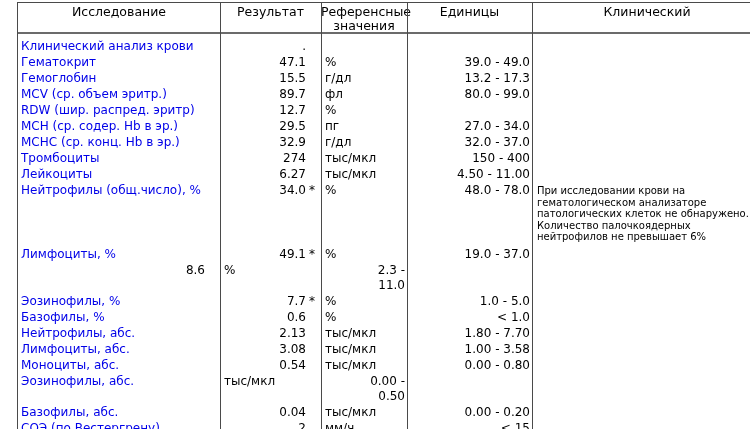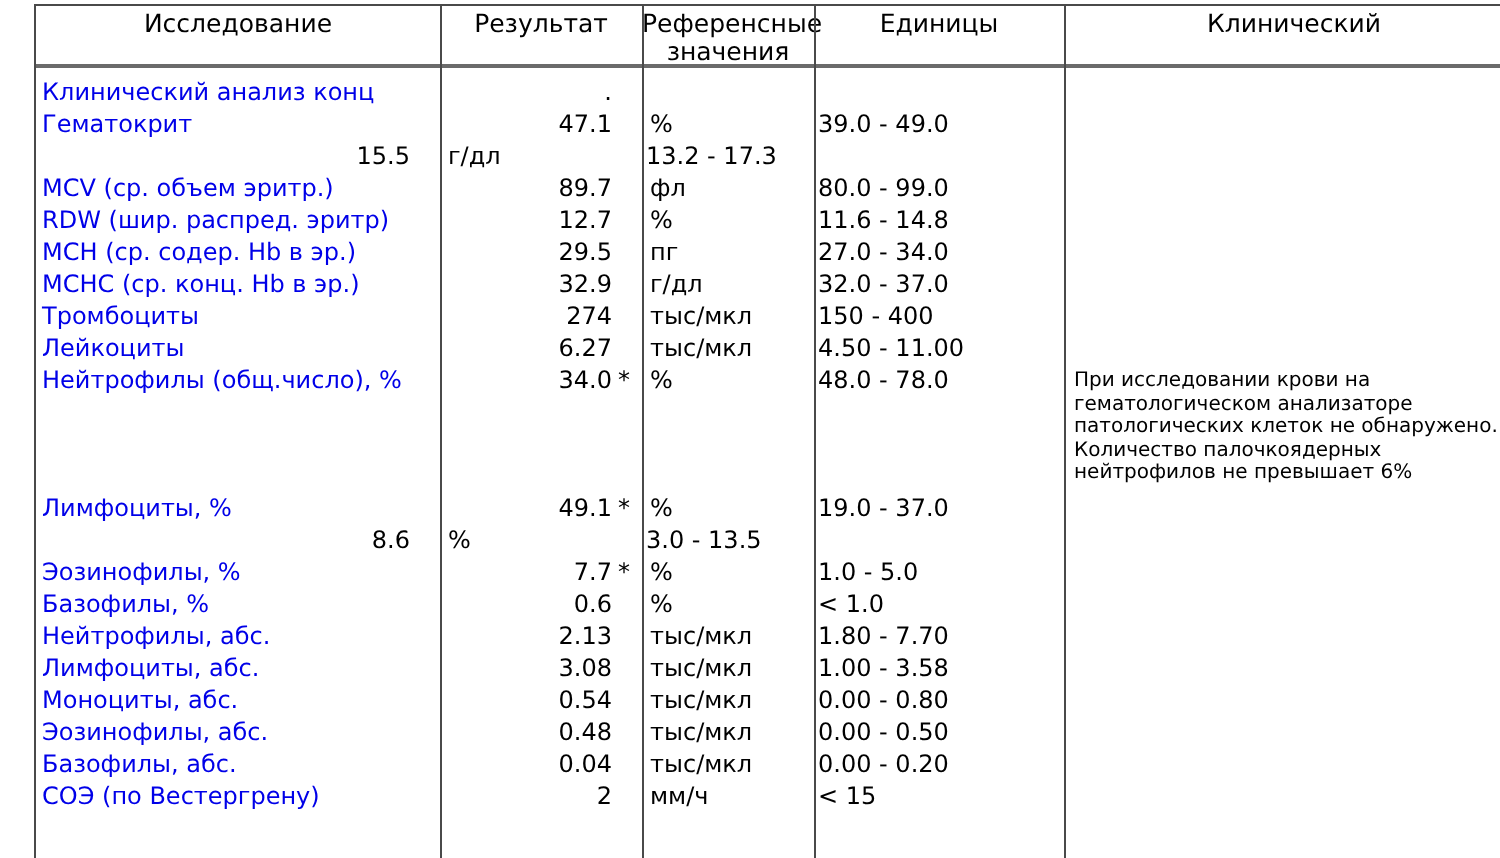--- a/index.html
+++ b/index.html
@@ -72,21 +72,21 @@
     justify-content: flex-end;
     align-items: flex-start;
   }
   .c-result .val { text-align: right; }
   .c-result .flag {
     width: 15px;
     padding-left: 3px;
     box-sizing: border-box;
   }
   .c-units { padding-left: 4px; padding-right: 2px; }
-  .c-ref { text-align: left; padding-left: 2px; padding-right: 2px; }
+  .c-ref { text-align: right; padding-left: 2px; padding-right: 2px; margin-left: 25px; }
   .c-comment {
     font-size: 10px;
     line-height: 11.5px;
     padding: 3px 2px 2px 5px;
   }
 </style>
 </head>
 <body>
 
 <div class="report">
@@ -98,40 +98,41 @@
   <div class="thead grid-row">
     <div class="th">Исследование</div>
     <div class="th">Результат</div>
     <div class="th">Референсные значения</div>
     <div class="th">Единицы</div>
     <div class="th">Клинический</div>
   </div>
 
   <div class="tbody">
     <div class="row grid-row">
-        <div class="cell c-name">Клинический анализ конц</div>
+        <div class="cell c-name">Клинический анализ крови</div>
         <div class="cell c-result">
           <span class="val">.</span>
           <span class="flag"></span>
         </div>
         <div class="cell c-units"></div>
         <div class="cell c-ref"></div>
         <div class="cell c-comment"></div>
       </div>
       <div class="row grid-row">
         <div class="cell c-name">Гематокрит</div>
         <div class="cell c-result">
           <span class="val">47.1</span>
           <span class="flag"></span>
         </div>
         <div class="cell c-units">%</div>
         <div class="cell c-ref">39.0 - 49.0</div>
         <div class="cell c-comment"></div>
       </div>
       <div class="row grid-row">
+        <div class="cell c-name">Гемоглобин</div>
         <div class="cell c-result">
           <span class="val">15.5</span>
           <span class="flag"></span>
         </div>
         <div class="cell c-units">г/дл</div>
         <div class="cell c-ref">13.2 - 17.3</div>
         <div class="cell c-comment"></div>
       </div>
       <div class="row grid-row">
         <div class="cell c-name">MCV (ср. объем эритр.)</div>
@@ -143,21 +144,20 @@
         <div class="cell c-ref">80.0 - 99.0</div>
         <div class="cell c-comment"></div>
       </div>
       <div class="row grid-row">
         <div class="cell c-name">RDW (шир. распред. эритр)</div>
         <div class="cell c-result">
           <span class="val">12.7</span>
           <span class="flag"></span>
         </div>
         <div class="cell c-units">%</div>
-        <div class="cell c-ref">11.6 - 14.8</div>
         <div class="cell c-comment"></div>
       </div>
       <div class="row grid-row">
         <div class="cell c-name">MCH (ср. содер. Hb в эр.)</div>
         <div class="cell c-result">
           <span class="val">29.5</span>
           <span class="flag"></span>
         </div>
         <div class="cell c-units">пг</div>
         <div class="cell c-ref">27.0 - 34.0</div>
@@ -212,21 +212,21 @@
         <div class="cell c-units">%</div>
         <div class="cell c-ref">19.0 - 37.0</div>
         <div class="cell c-comment"></div>
       </div>
       <div class="row grid-row">
         <div class="cell c-result">
           <span class="val">8.6</span>
           <span class="flag"></span>
         </div>
         <div class="cell c-units">%</div>
-        <div class="cell c-ref">3.0 - 13.5</div>
+        <div class="cell c-ref">2.3 - 11.0</div>
         <div class="cell c-comment"></div>
       </div>
       <div class="row grid-row">
         <div class="cell c-name">Эозинофилы, %</div>
         <div class="cell c-result">
           <span class="val">7.7</span>
           <span class="flag">*</span>
         </div>
         <div class="cell c-units">%</div>
         <div class="cell c-ref">1.0 - 5.0</div>
@@ -267,24 +267,20 @@
         <div class="cell c-result">
           <span class="val">0.54</span>
           <span class="flag"></span>
         </div>
         <div class="cell c-units">тыс/мкл</div>
         <div class="cell c-ref">0.00 - 0.80</div>
         <div class="cell c-comment"></div>
       </div>
       <div class="row grid-row">
         <div class="cell c-name">Эозинофилы, абс.</div>
-        <div class="cell c-result">
-          <span class="val">0.48</span>
-          <span class="flag"></span>
-        </div>
         <div class="cell c-units">тыс/мкл</div>
         <div class="cell c-ref">0.00 - 0.50</div>
         <div class="cell c-comment"></div>
       </div>
       <div class="row grid-row">
         <div class="cell c-name">Базофилы, абс.</div>
         <div class="cell c-result">
           <span class="val">0.04</span>
           <span class="flag"></span>
         </div>

